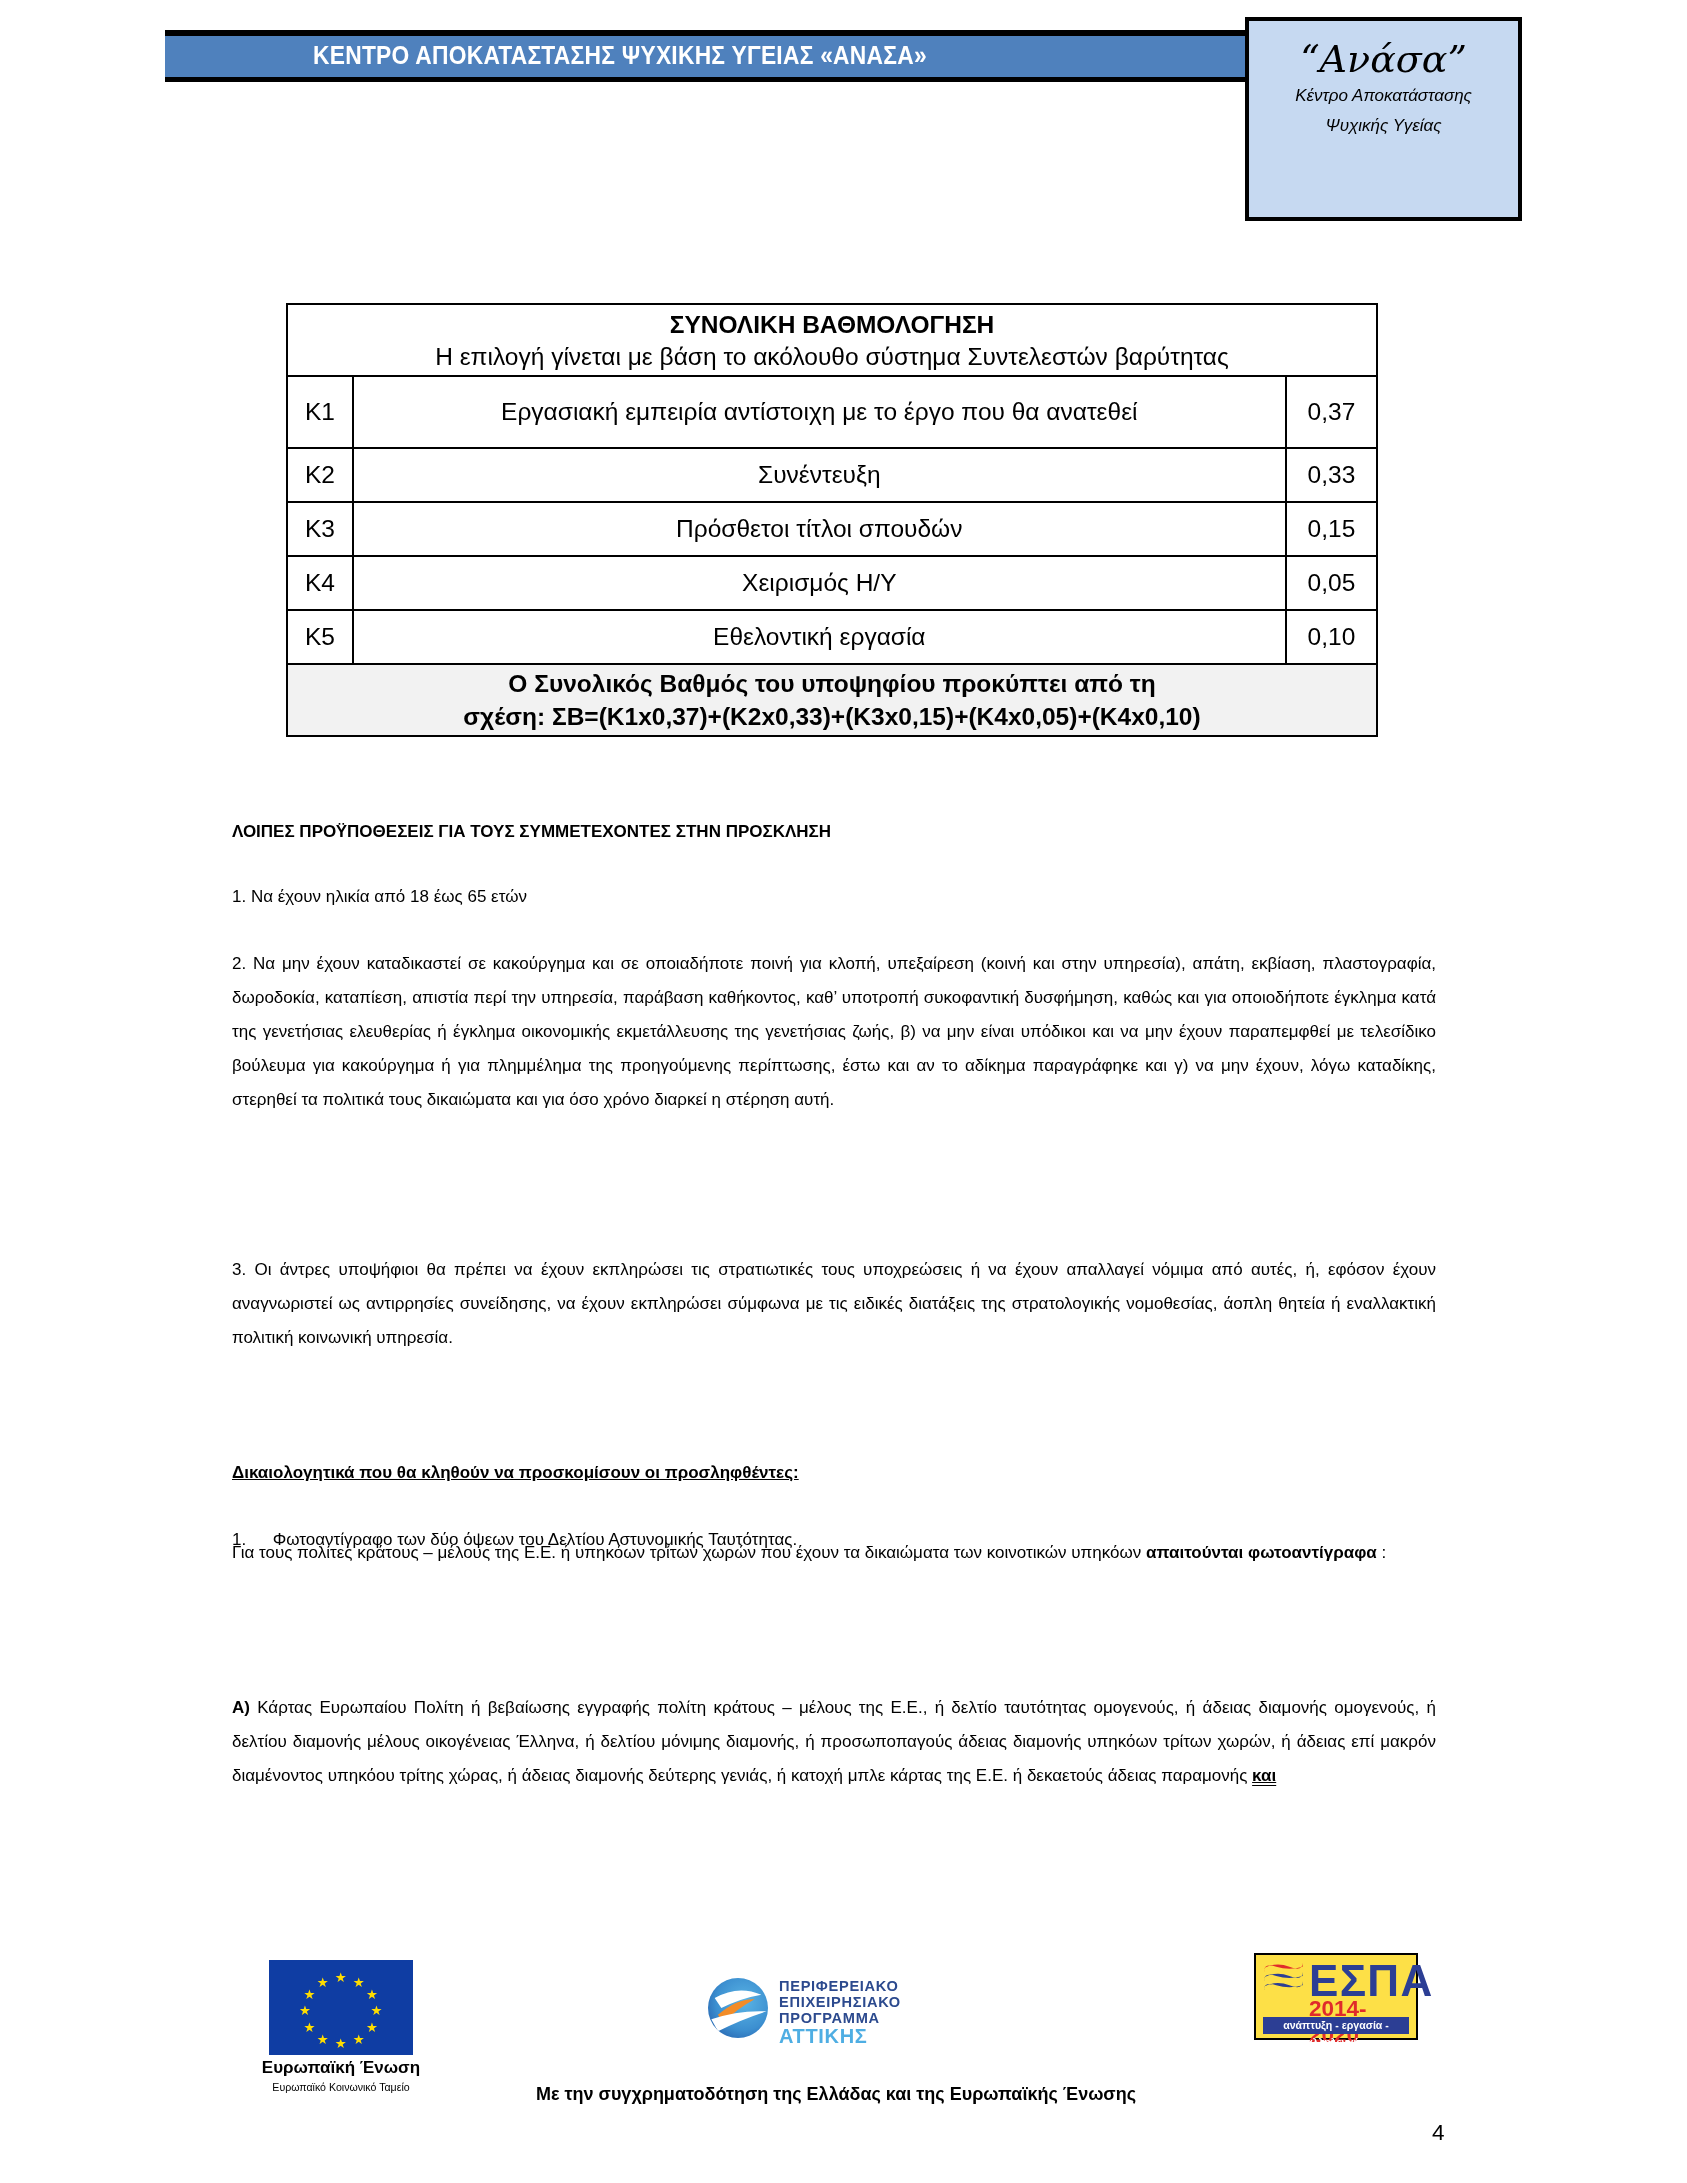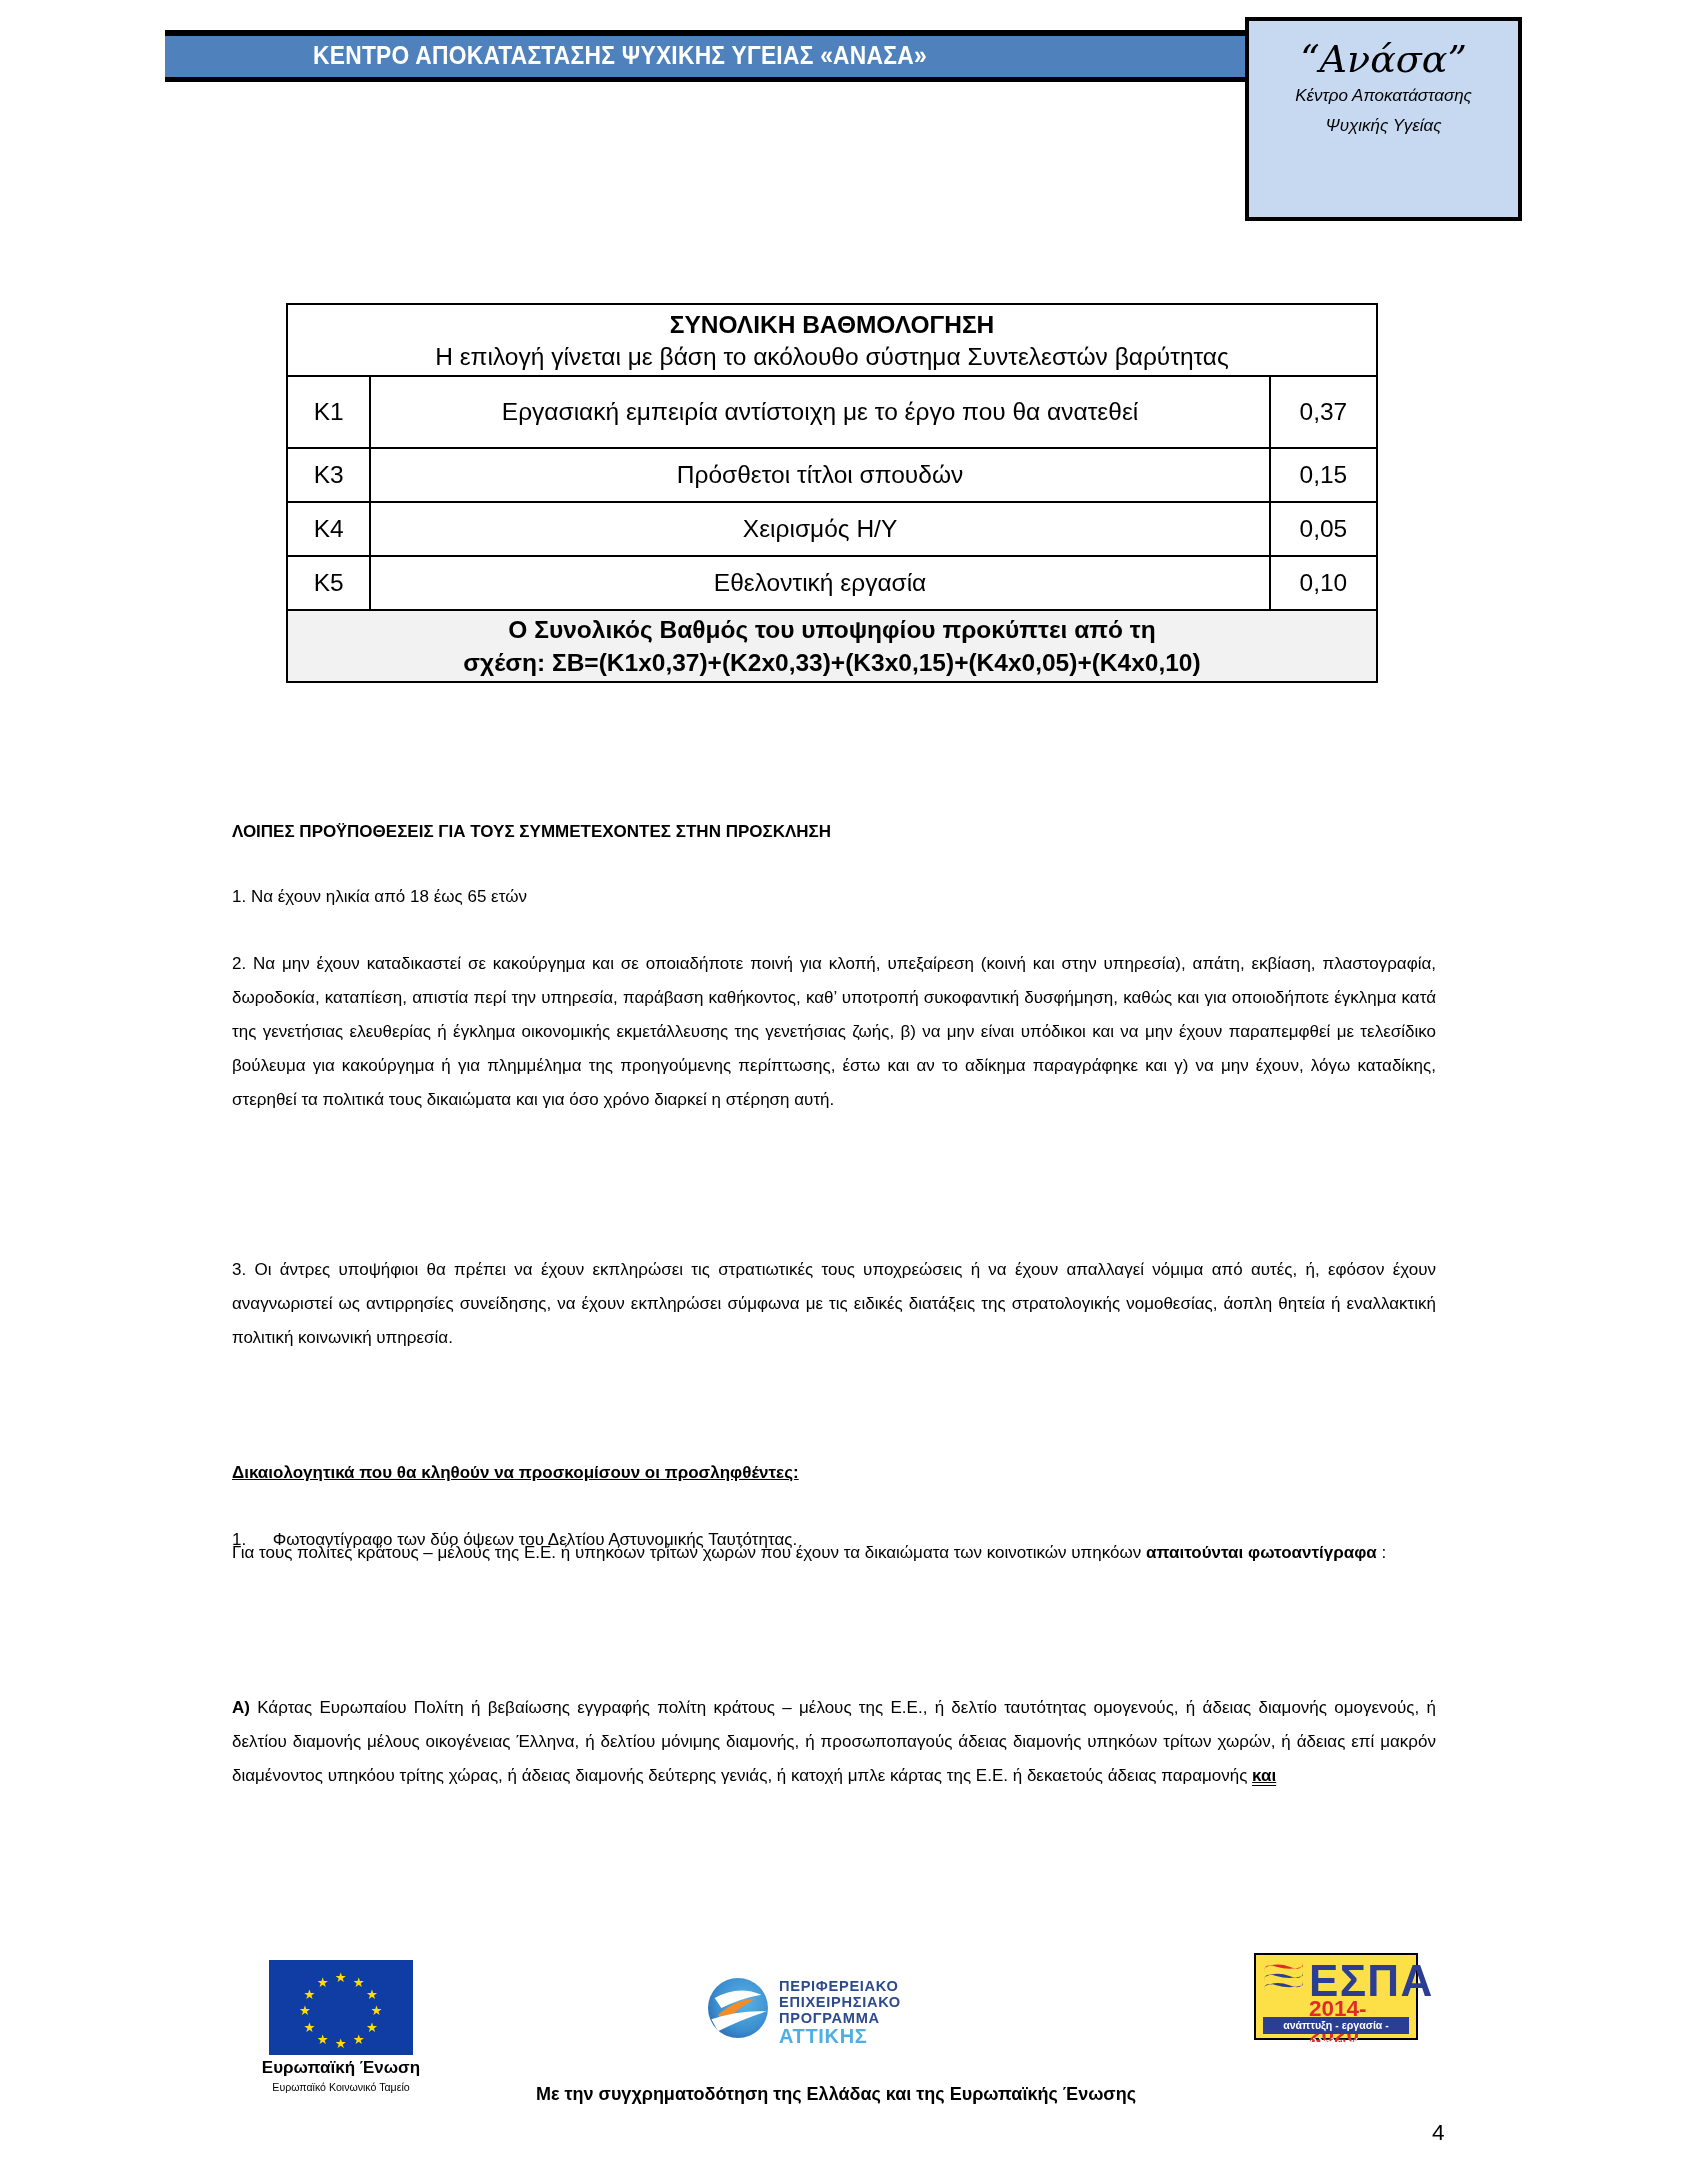--- a/index.html
+++ b/index.html
@@ -15,21 +15,21 @@
                font-size: 26.5px; letter-spacing: 0.3px; white-space: nowrap;
                transform: scaleX(0.86); transform-origin: left center; }
   .logo-box { left: 1245px; top: 16.5px; width: 277px; height: 204px;
               background: #C6D9F1; border: 4px solid #000; box-sizing: border-box; text-align: center; }
   .logo-name { margin-top: 16px; font-family: "DejaVu Serif", serif; font-style: italic; font-size: 38px; }
   .logo-sub { font-family: Liberation Sans, sans-serif; font-style: italic; font-size: 17px; line-height: 30px; }
 
   
   table.score { position: absolute; left: 286px; top: 303px; width: 1092px; border-collapse: collapse;
                 font-size: 24.5px; }
-  table.score td { border: 2px solid #000; text-align: center; padding: 0 15px; }
+  table.score td { border: 2px solid #000; text-align: center; padding: 0 7px; }
   .t-title-cell { height: 67px; line-height: 32px; padding-top: 2.6px !important; }
   .t-title { font-weight: bold; }
   .t-hdr td { font-weight: bold; height: 53px; }
   .t-row td { height: 52px; }
   .t-row.tall td { height: 70px; line-height: 32px; }
   .t-foot td { background: #F2F2F2; font-weight: bold; height: 70px; line-height: 33px; }
 
   
   .body-text { left: 232px; width: 1204px; font-size: 17px; line-height: 34px; text-align: justify; }
   .bold { font-weight: bold; }
@@ -71,20 +71,25 @@
       <tr>
     <td colspan="3" class="t-title-cell">
       <div class="t-title">ΣΥΝΟΛΙΚΗ ΒΑΘΜΟΛΟΓΗΣΗ</div>
       <div>Η επιλογή γίνεται με βάση το ακόλουθο σύστημα Συντελεστών βαρύτητας</div>
     </td>
   </tr>
   <tr class="t-row tall">
     <td>Κ1</td>
     <td>Εργασιακή εμπειρία αντίστοιχη με το έργο που θα ανατεθεί</td>
     <td>0,37</td>
+  </tr>
+  <tr class="t-row">
+    <td>Κ2</td>
+    <td>Συνέντευξη</td>
+    <td>0,33</td>
   </tr>
   <tr class="t-row">
     <td>Κ3</td>
     <td>Πρόσθετοι τίτλοι σπουδών</td>
     <td>0,15</td>
   </tr>
   <tr class="t-row">
     <td>Κ4</td>
     <td>Χειρισμός Η/Υ</td>
     <td>0,05</td>

